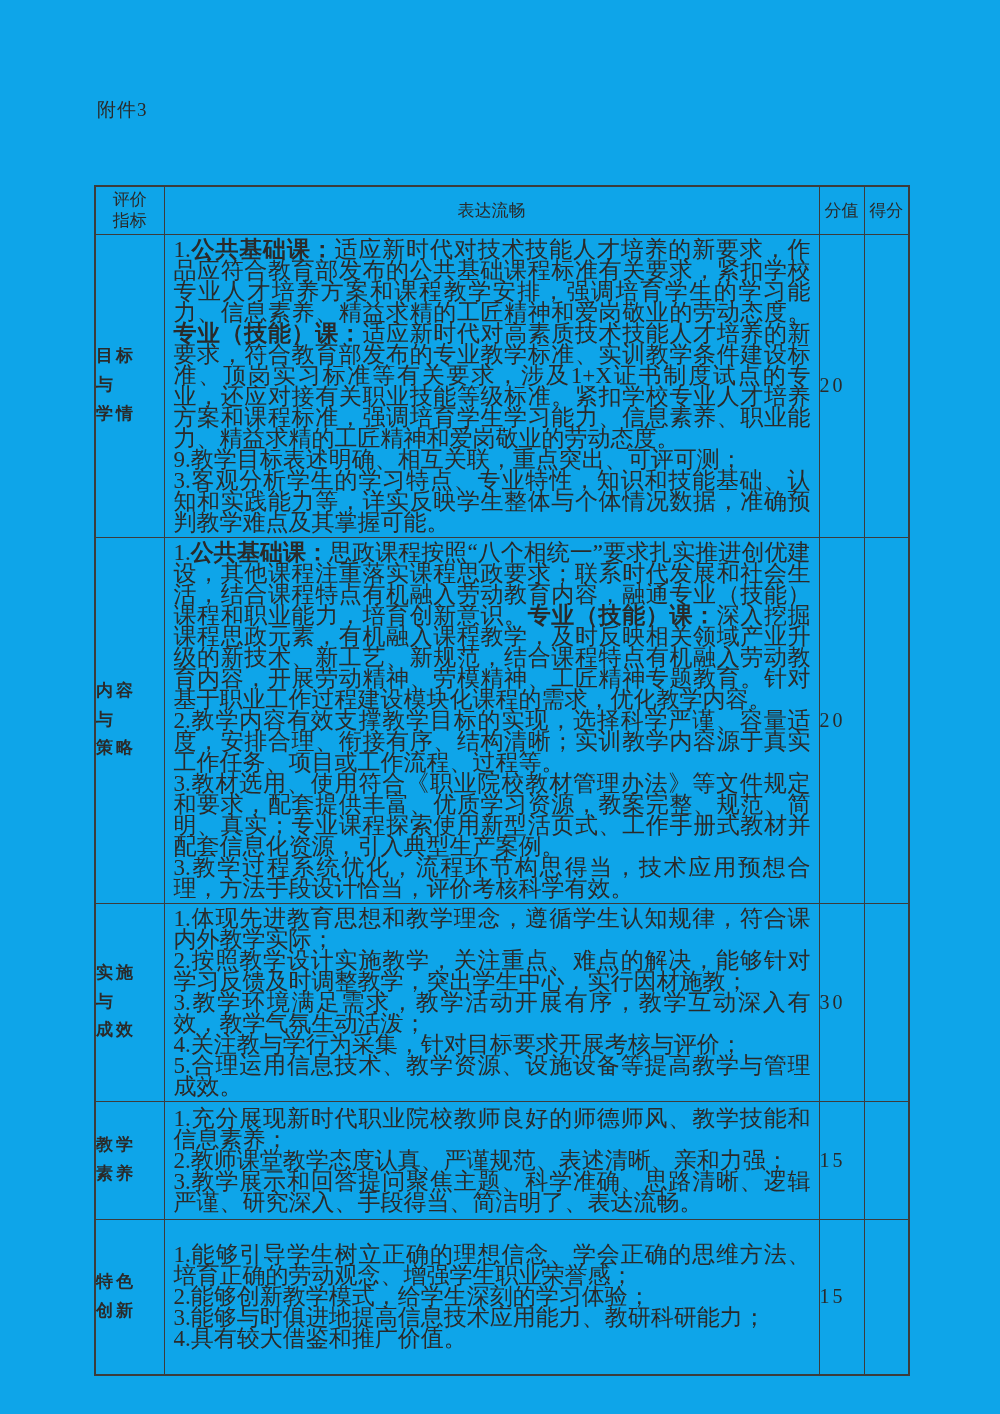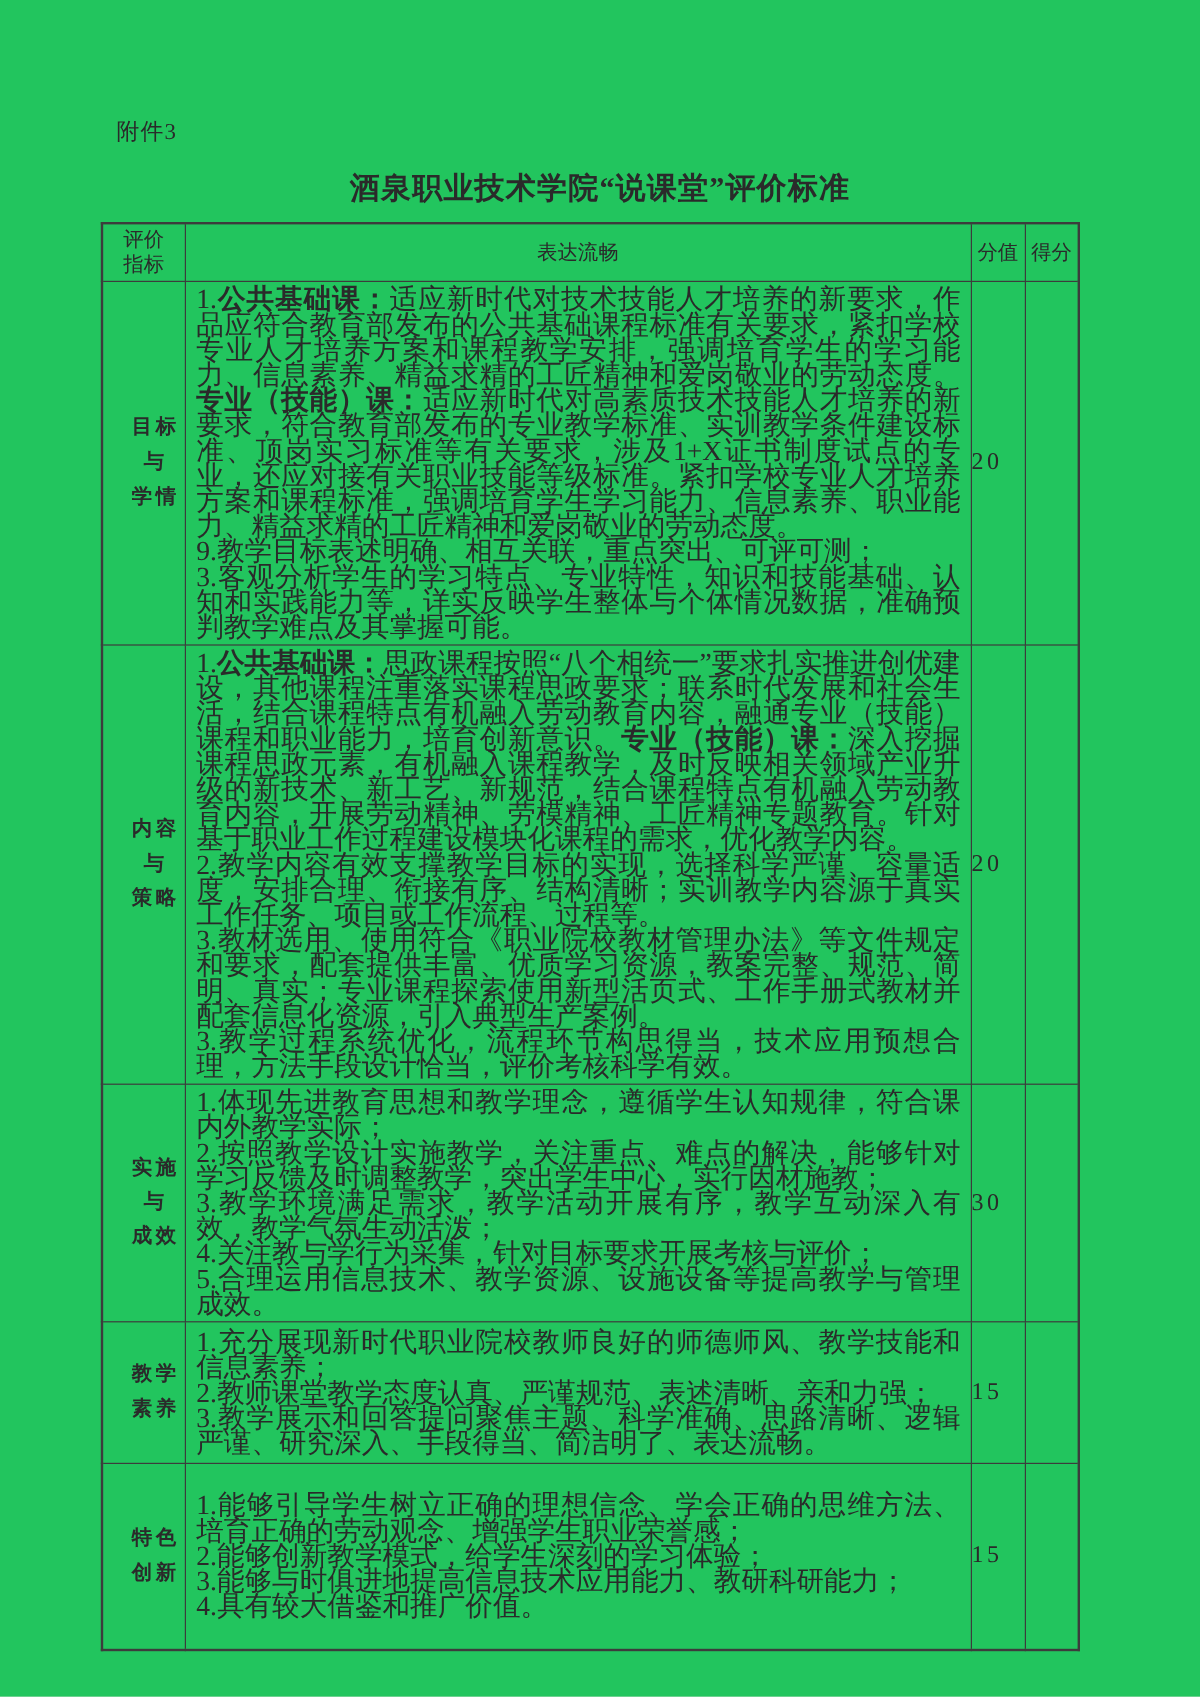--- a/index.html
+++ b/index.html
@@ -2,21 +2,21 @@
 <html><head>
 <meta charset="utf-8">
 <style>
   * { margin: 0; padding: 0; box-sizing: border-box; }
   html, body { background: #e8e8e6; }
   .page {
     position: relative;
     width: 1000px;
     height: 1414px;
     margin: 0 auto;
-    background: #22c55e;
+    background: #0ea5e9;
     font-family: "Liberation Serif", "DejaVu Serif", serif;
     color: #2a2a2a;
     overflow: hidden;
   }
   .attachment {
     position: absolute;
     left: 97px;
     top: 97px;
     font-size: 19px;
     letter-spacing: 1px;
@@ -26,21 +26,21 @@
     left: 0;
     right: 0;
     top: 140px;
     text-align: center;
     font-size: 25px;
     font-weight: bold;
     letter-spacing: 1px;
   }
   table.eval-table {
     position: absolute;
-    left: 84px;
+    left: 94px;
     top: 185px;
     width: 814px;
     border-collapse: collapse;
     table-layout: fixed;
   }
   .eval-table col.c-indicator { width: 69px; }
   .eval-table col.c-elements  { width: 655px; }
   .eval-table col.c-score     { width: 45px; }
   .eval-table col.c-obtained  { width: 45px; }
   .eval-table th, .eval-table td {
@@ -51,27 +51,25 @@
   .eval-table th {
     font-size: 17px;
     font-weight: normal;
     text-align: center;
     white-space: pre-line;
     line-height: 1.25;
     height: 44px;
     padding: 2px 0;
   }
   td.indicator {
-    text-align: center;
     font-size: 17px;
     font-weight: bold;
     letter-spacing: 3px;
     white-space: pre-line;
     line-height: 1.7;
-    padding-left: 20px;
   }
   td.elements {
     padding: 4px 8px 4px 9px;
     font-size: 23px;
   }
   td.elements p {
     text-align: justify;
     line-height: 21px;
     margin: 0;
   }
@@ -85,21 +83,20 @@
   tr.r2 td { height: 297px; margin-left: 47px; }
   tr.r3 td { height: 167px; }
   tr.r4 td { height: 118px; }
   tr.r5 td { height: 156px; }
 </style>
 </head>
 <body>
 
 <div class="page">
   <div class="attachment">附件3</div>
-  <div class="doc-title">酒泉职业技术学院“说课堂”评价标准</div>
 
   <table class="eval-table">
     <colgroup>
       <col class="c-indicator">
       <col class="c-elements">
       <col class="c-score">
       <col class="c-obtained">
     </colgroup>
     <thead>
       <tr>

